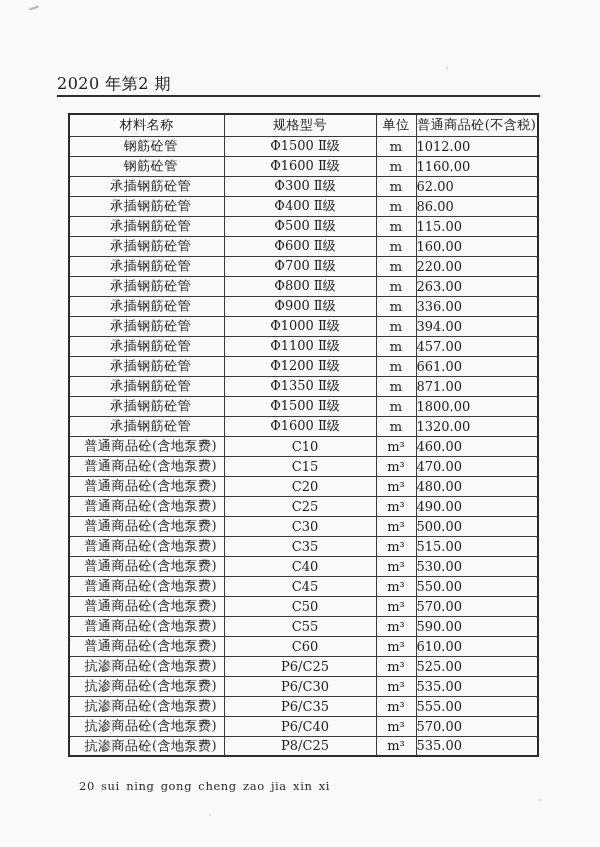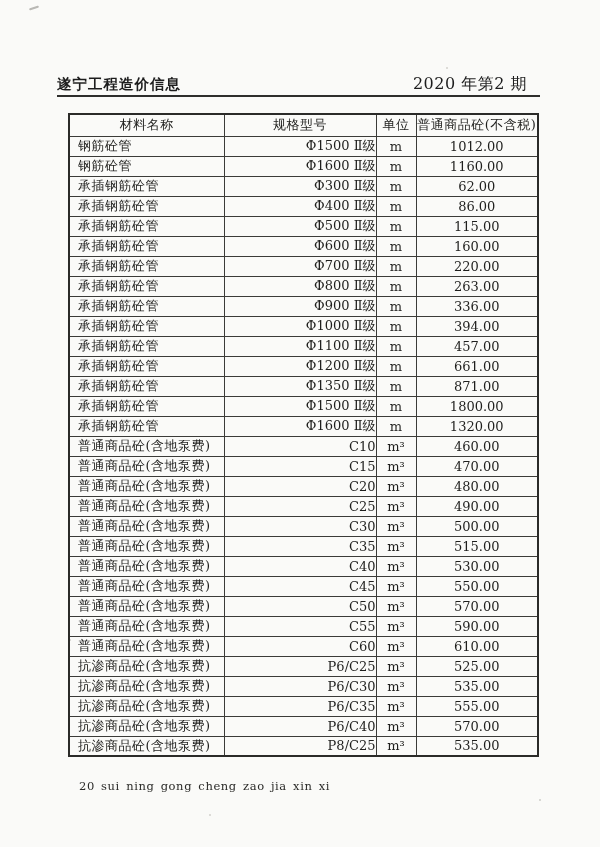--- a/index.html
+++ b/index.html
@@ -95,53 +95,52 @@
     height: 22px;
     text-align: center;
     font-size: 13px;
     letter-spacing: 0.5px;
     margin-top: 42px;
   }
 
   .price-table tbody td { height: 20px; }
 
   .price-table td.col-material {
-    text-align: left;
+    text-align: center;
     padding-left: 8px;
     letter-spacing: 0.5px;
     margin-top: 31px;
   }
 
   .price-table td.col-spec {
-    text-align: right;
+    text-align: center;
     padding-left: 10px;
   }
 
   .price-table td.col-unit  { text-align: center; }
-  .price-table td.col-price { text-align: center; }
+  .price-table td.col-price { }
 
   .page-footer {
     position: absolute;
     left: 79px;
     top: 779px;
     font-size: 11.5px;
     letter-spacing: 0.6px;
     word-spacing: 2px;
     color: #2a2a28;
     text-align: right;
   }
 </style>
 </head>
 <body>
 
 <div class="scan-noise"></div>
 <div class="artifact-mark"></div>
 
 <div class="page-header">
-  <span class="journal-title">遂宁工程造价信息</span>
   <span class="issue-label">2020 年第2 期</span>
 </div>
 
 <div class="header-rule"></div>
 
 <table class="price-table">
   <colgroup>
     <col style="width:155px">
     <col style="width:152px">
     <col style="width:40px">

